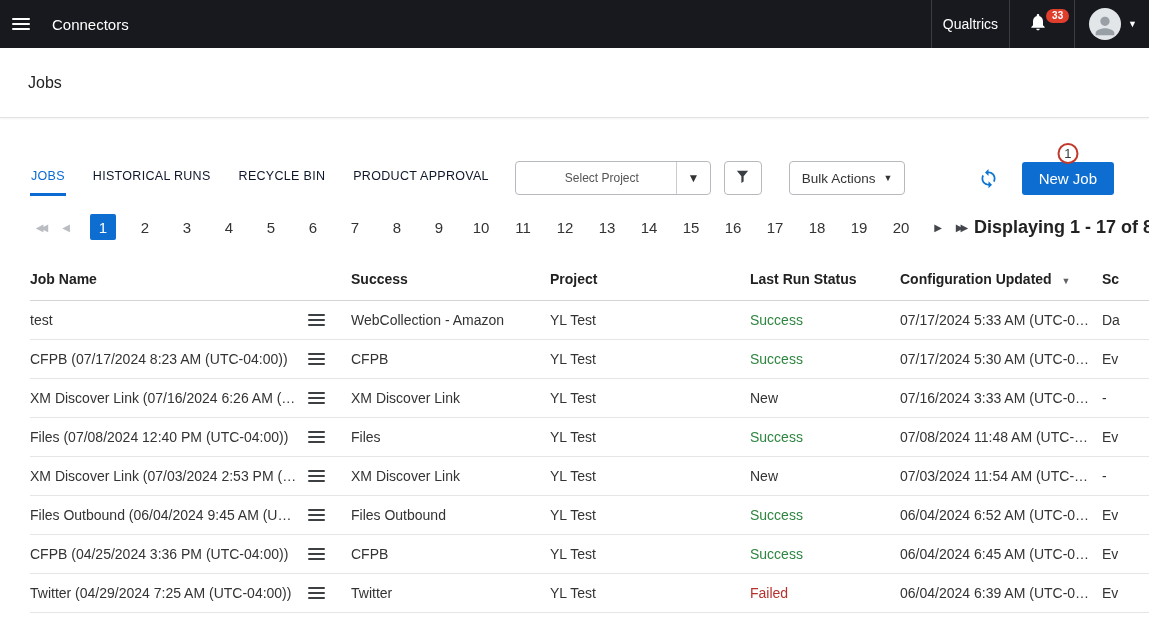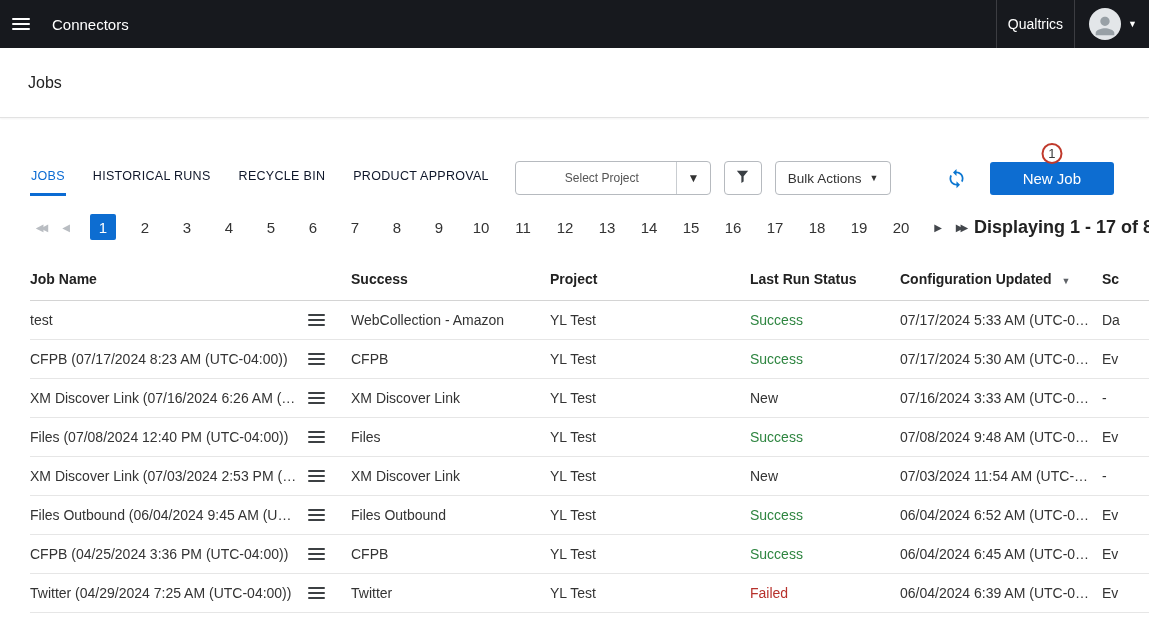--- a/index.html
+++ b/index.html
@@ -33,28 +33,28 @@
   .tabs { display:flex; align-items:flex-end; gap:26px; margin-right:25px; }
   .tab { font-size:12.5px; color:#0f172a; letter-spacing:.3px; padding:9px 1px 10px; border-bottom:3px solid transparent; cursor:pointer; white-space:nowrap; }
   .tab.active { color:#0b6bd3; border-bottom-color:#0b6bd3; }
 
   .select { width:196px; height:34px; border:1px solid #b6babf; border-radius:4px; background:#fff; display:flex; align-items:center; cursor:pointer; }
   .select-label { flex:1; padding-left:12px; font-size:12px; color:#555; white-space:nowrap;text-align:center; }
   .select-chev { width:34px; align-self:stretch; display:flex; align-items:center; justify-content:center; border-left:1px solid #c9cdd1; color:#333; font-size:12px; }
 
   .filter-btn { margin-left:13px; width:38px; height:34px; border:1px solid #b6babf; border-radius:4px; background:#fff; display:flex; align-items:center; justify-content:center; cursor:pointer; }
 
-  .bulk-btn { margin-left:13px; height:34px; border:1px solid #b6babf; border-radius:4px; background:#fff; display:flex; align-items:center; gap:8px; padding:0 12px; font-size:13.5px; color:#333; cursor:pointer; white-space:nowrap; }
+  .bulk-btn { margin-left:27px; height:34px; border:1px solid #b6babf; border-radius:4px; background:#fff; display:flex; align-items:center; gap:8px; padding:0 12px; font-size:13.5px; color:#333; cursor:pointer; white-space:nowrap; }
   .bulk-caret { font-size:9px; color:#333; }
 
   .tb-spacer { flex:1; }
   .refresh { margin-right:22px; width:22px; height:22px; cursor:pointer; display:flex; align-items:center; justify-content:center; }
 
   .newjob-wrap { position:relative; margin-right:35px; }
-  .newjob { background:#0d6dd1; color:#fff; border:none; border-radius:3px; font-size:15px; padding:8px 33px; cursor:pointer; font-family:"Liberation Sans", sans-serif; }
+  .newjob { background:#0d6dd1; color:#fff; border:none; border-radius:3px; font-size:15px; padding:8px 17px; cursor:pointer; font-family:"Liberation Sans", sans-serif; }
   .annot { position:absolute; top:-19px; left:50%; transform:translateX(-50%); width:21px; height:21px; border:2px solid #c0392b; border-radius:50%; background:#fff; color:#3a3a3a; font-size:13px; display:flex; align-items:center; justify-content:center; z-index:2; }
 
   
   .pag-row { margin-top:18px; display:flex; align-items:center; padding-right:36px; }
   .pg-btn { min-width:24px; height:26px; display:flex; align-items:center; justify-content:center; font-size:10px; cursor:pointer; letter-spacing:-3px; padding-right:3px; }
   .pg-dim { color:#b9bdc2; }
   .pg-dark { color:#43474c; }
   .pages { display:flex; align-items:center; gap:16px; margin:0 12px; }
   .page { min-width:26px; height:26px; padding:0 4px; display:flex; align-items:center; justify-content:center; font-size:15px; color:#333; cursor:pointer; }
   .page.active { background:#0d6dd1; color:#fff; border-radius:2px; }
@@ -82,20 +82,28 @@
     <div class="hamb">
         <i></i>
         <i></i>
         <i></i>
       </div>
     <span class="app-title">Connectors</span>
   </div>
   <div class="tb-right">
     <div class="tb-sec sec-brand">
       <span>Qualtrics</span>
+    </div>
+    <div class="tb-sec sec-bell">
+      <span>
+        <svg width="20" height="20" viewBox="0 0 24 24">
+            <path fill="#ffffff" d="M12 22c1.1 0 2-.9 2-2h-4c0 1.1.9 2 2 2zm6-6v-5c0-3.07-1.63-5.64-4.5-6.32V4c0-.83-.67-1.5-1.5-1.5s-1.5.67-1.5 1.5v.68C7.64 5.36 6 7.92 6 11v5l-2 2v1h16v-1l-2-2z"></path>
+          </svg>
+      </span>
+      <span class="badge">33</span>
     </div>
     <div class="tb-sec sec-user">
       <span class="avatar">
         <svg width="28" height="28" viewBox="0 0 24 24">
             <path fill="#98a0a6" d="M12 12c2.21 0 4-1.79 4-4s-1.79-4-4-4-4 1.79-4 4 1.79 4 4 4zm0 2c-2.67 0-8 1.34-8 4v2h16v-2c0-2.66-5.33-4-8-4z"></path>
           </svg>
       </span>
       <span class="user-caret">▼</span>
     </div>
   </div>
@@ -255,21 +263,21 @@
               <span class="rowmenu">
                 <i></i>
                 <i></i>
                 <i></i>
               </span>
             </div>
           </td>
           <td>Files</td>
           <td>YL Test</td>
           <td class="st-success">Success</td>
-          <td>07/08/2024 9:48 AM (UTC-0…</td>
+          <td>07/08/2024 11:48 AM (UTC-0…</td>
           <td>Ev</td>
         </tr>
         <tr>
           <td>
             <div class="namecell">
               <span class="nm">XM Discover Link (07/03/2024 2:53 PM (U…</span>
               <span class="rowmenu">
                 <i></i>
                 <i></i>
                 <i></i>

